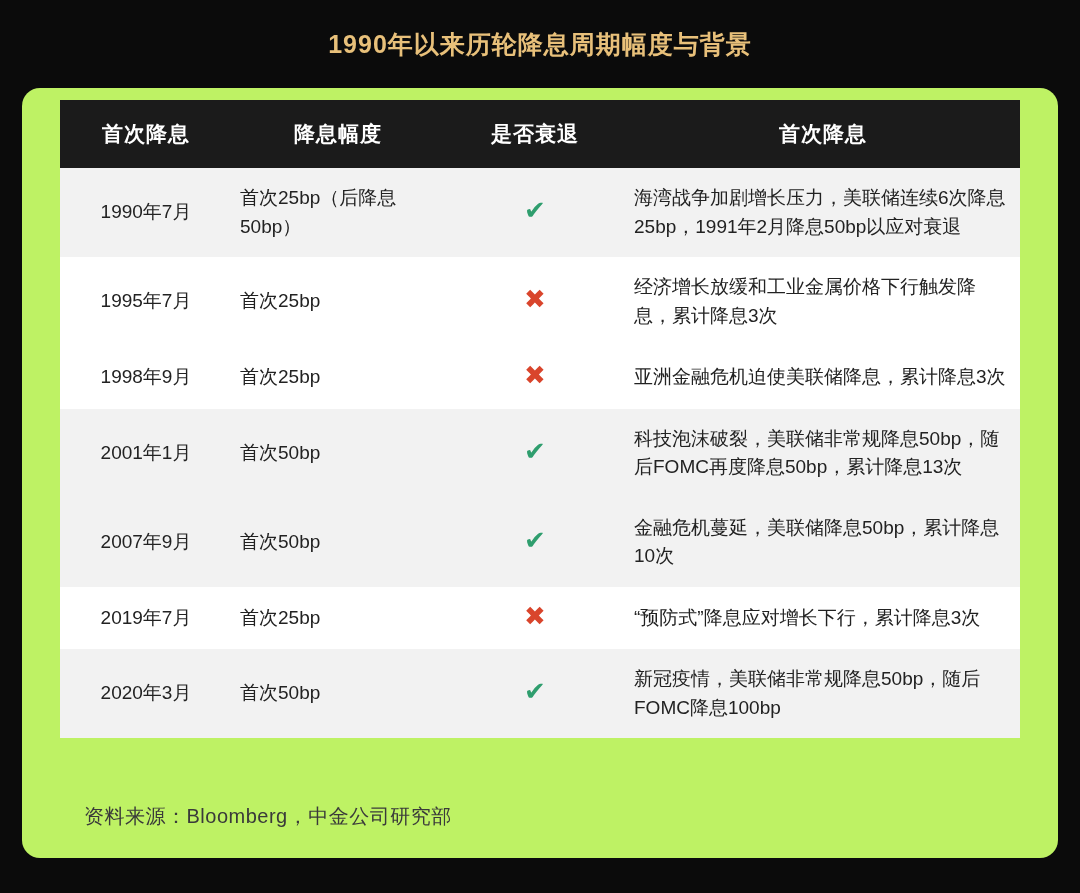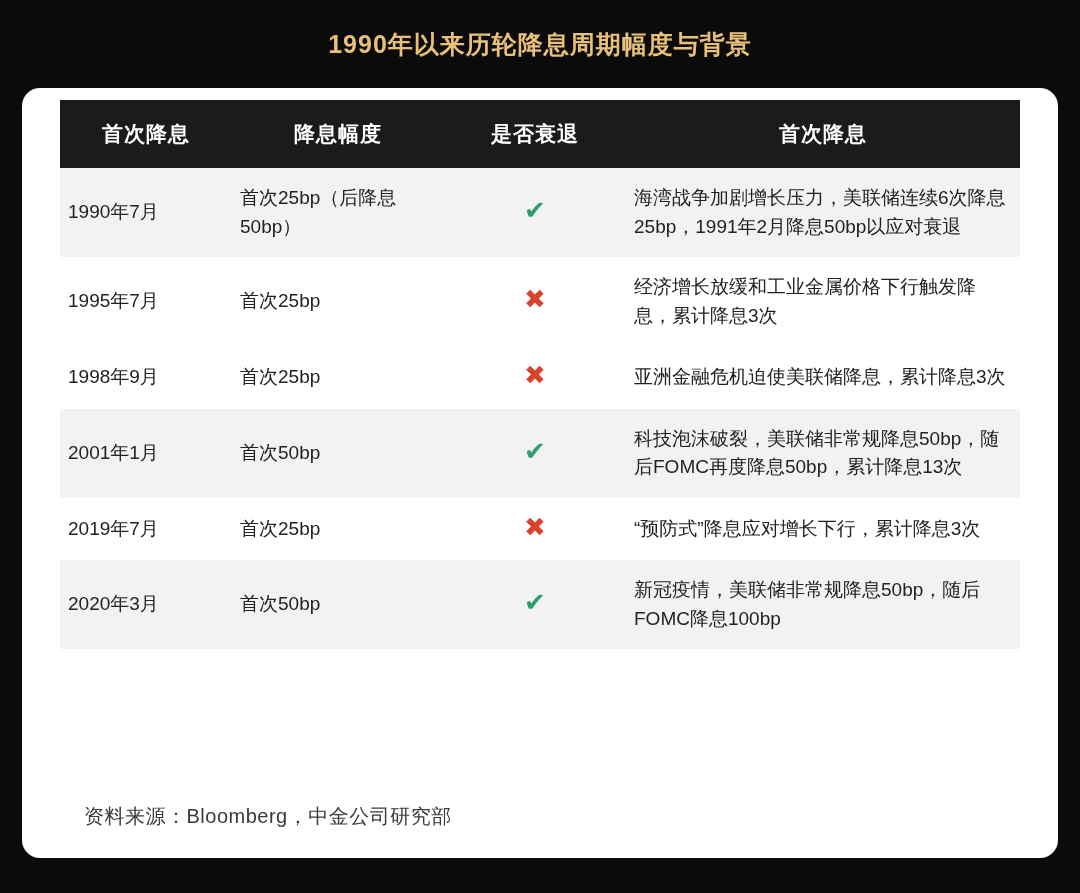--- a/index.html
+++ b/index.html
@@ -27,21 +27,21 @@
     font-weight: bold;
     letter-spacing: 1px;
     padding: 28px 0 22px 0;
   }
   .card {
     position: absolute;
     left: 22px;
     top: 88px;
     width: 1036px;
     height: 770px;
-    background: #ffffff;
+    background: #bef264;
     border-radius: 18px;
     box-sizing: border-box;
     padding: 12px 12px 10px 12px;
   }
   .inner {
     width: 100%;
     box-sizing: border-box;
     padding: 0 26px;
   }
   table.data {
@@ -69,20 +69,21 @@
     vertical-align: middle;
     line-height: 1.5;
   }
   table.data tbody tr.alt td {
     background: #f2f2f2;
   }
   table.data tbody tr.plain td {
     background: #ffffff;
   }
   td.col-date {
+    text-align: center;
     color: #333333;
     font-size: 19px;
   }
   td.col-mag {
     text-align: left;
     padding-left: 18px;
     color: #222222;
   }
   td.col-rec {
     text-align: center;
@@ -151,20 +152,26 @@
             <td class="col-mag">首次25bp</td>
             <td class="col-rec"><span class="mark-no">✖</span></td>
             <td class="col-bg">亚洲金融危机迫使美联储降息，累计降息3次</td>
           </tr>
           <tr class="alt">
             <td class="col-date">2001年1月</td>
             <td class="col-mag">首次50bp</td>
             <td class="col-rec"><span class="mark-yes">✔</span></td>
             <td class="col-bg">科技泡沫破裂，美联储非常规降息50bp，随后FOMC再度降息50bp，累计降息13次</td>
           </tr>
+          <tr class="alt">
+            <td class="col-date">2007年9月</td>
+            <td class="col-mag">首次50bp</td>
+            <td class="col-rec"><span class="mark-yes">✔</span></td>
+            <td class="col-bg">金融危机蔓延，美联储降息50bp，累计降息10次</td>
+          </tr>
           <tr class="plain">
             <td class="col-date">2019年7月</td>
             <td class="col-mag">首次25bp</td>
             <td class="col-rec"><span class="mark-no">✖</span></td>
             <td class="col-bg">“预防式”降息应对增长下行，累计降息3次</td>
           </tr>
           <tr class="alt">
             <td class="col-date">2020年3月</td>
             <td class="col-mag">首次50bp</td>
             <td class="col-rec"><span class="mark-yes">✔</span></td>

